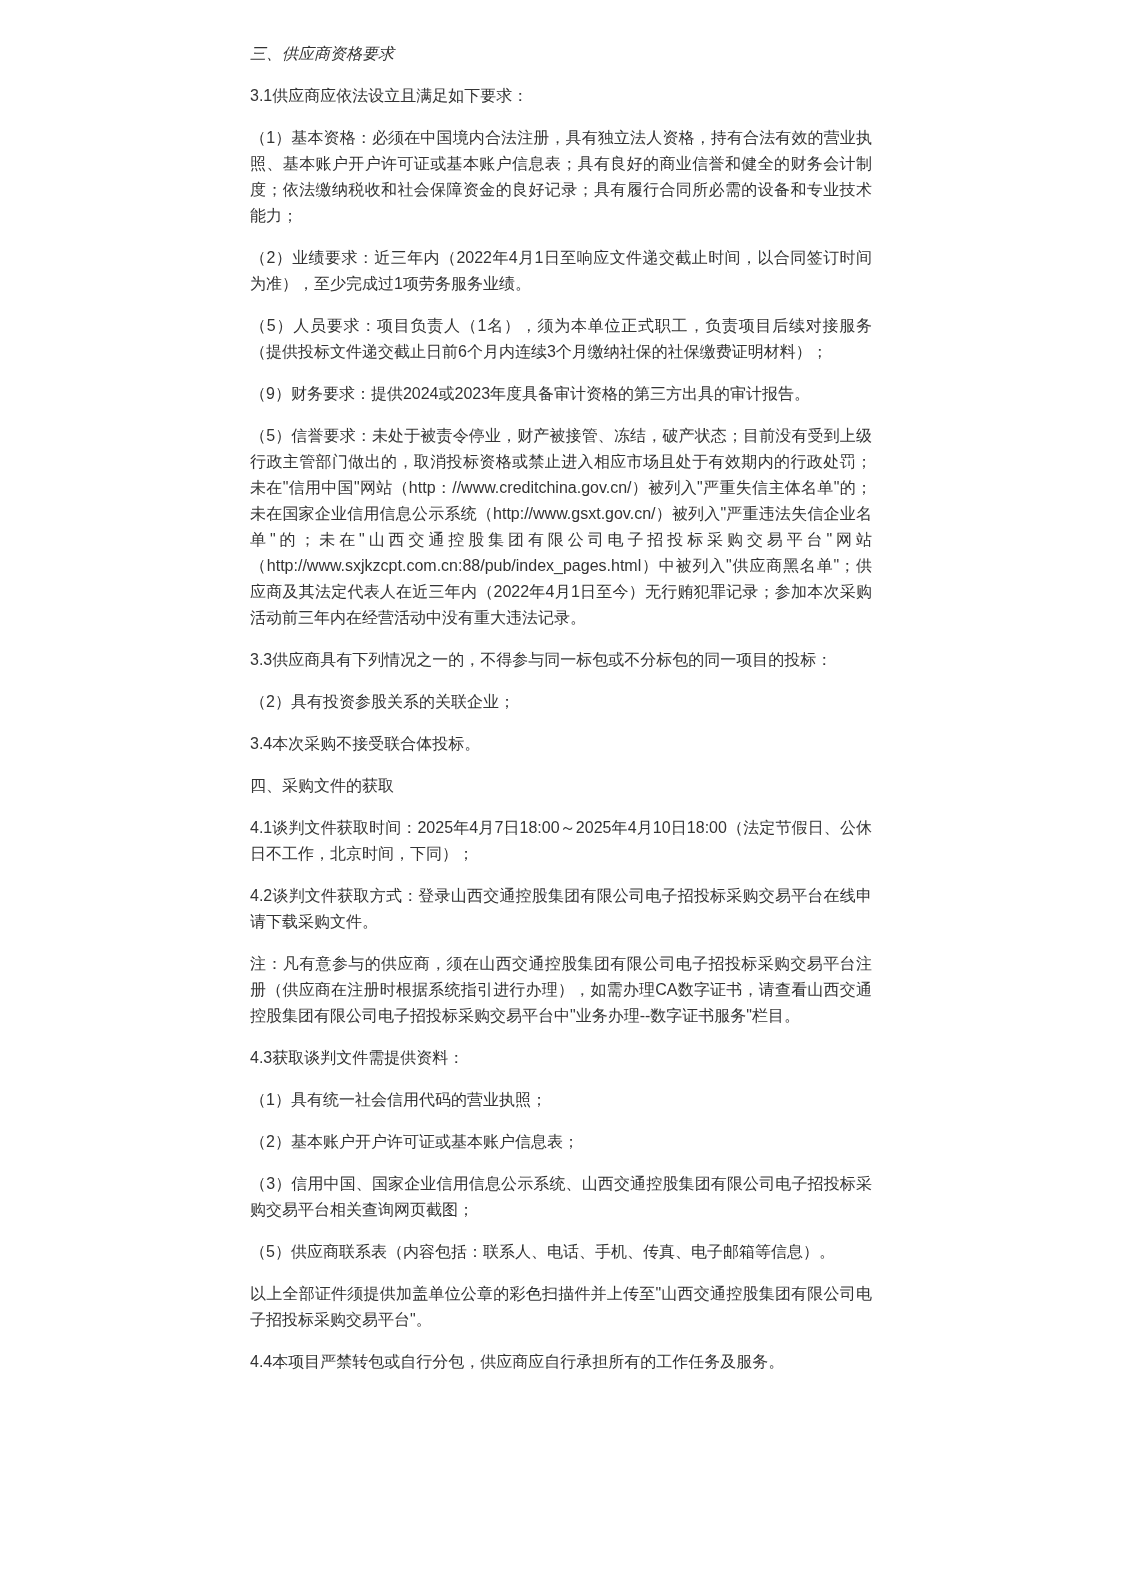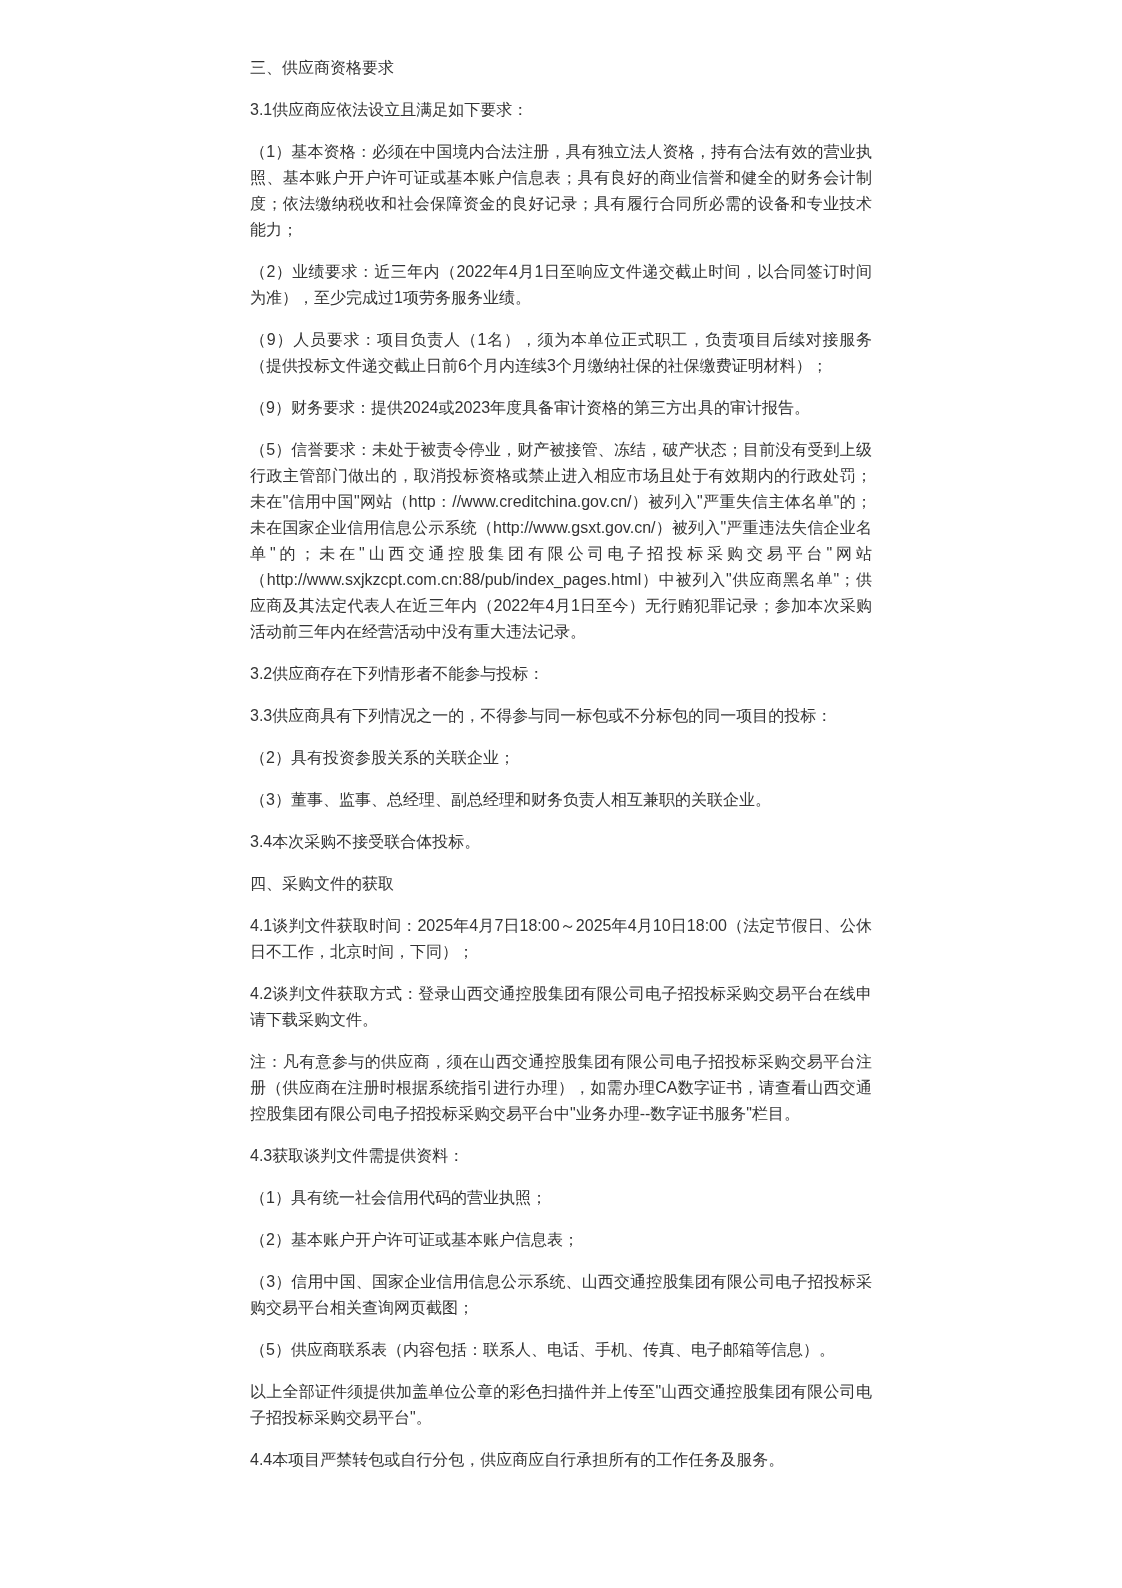--- a/index.html
+++ b/index.html
@@ -27,43 +27,42 @@
   }
   .block {
     font-size: 16px;
     line-height: 26px;
     margin: 16px 0;
     text-align: justify;
     word-break: normal;
     color: inherit;
   }
   .block:first-child {
-    margin-top: 18px;
+    margin-top: 4px;
+    font-style: italic;
   }
   .heading {
     font-weight: normal; 
   }
 </style>
 </head>
 <body style="background: rgb(255, 255, 255);">
 
 <main class="doc">
   <section class="content" id="content" style="color: rgb(51, 51, 51);">
 
   <p class="block heading">三、供应商资格要求</p>
       <p class="block paragraph">3.1供应商应依法设立且满足如下要求：</p>
       <p class="block paragraph">（1）基本资格：必须在中国境内合法注册，具有独立法人资格，持有合法有效的营业执照、基本账户开户许可证或基本账户信息表；具有良好的商业信誉和健全的财务会计制度；依法缴纳税收和社会保障资金的良好记录；具有履行合同所必需的设备和专业技术能力；</p>
       <p class="block paragraph">（2）业绩要求：近三年内（2022年4月1日至响应文件递交截止时间，以合同签订时间为准），至少完成过1项劳务服务业绩。</p>
-      <p class="block paragraph">（9）人员要求：项目负责人（1名），须为本单位正式职工，负责项目后续对接服务（提供投标文件递交截止日前6个月内连续3个月缴纳社保的社保缴费证明材料）；</p>
+      <p class="block paragraph">（5）人员要求：项目负责人（1名），须为本单位正式职工，负责项目后续对接服务（提供投标文件递交截止日前6个月内连续3个月缴纳社保的社保缴费证明材料）；</p>
       <p class="block paragraph">（9）财务要求：提供2024或2023年度具备审计资格的第三方出具的审计报告。</p>
       <p class="block paragraph">（5）信誉要求：未处于被责令停业，财产被接管、冻结，破产状态；目前没有受到上级行政主管部门做出的，取消投标资格或禁止进入相应市场且处于有效期内的行政处罚；未在"信用中国"网站（http：//www.creditchina.gov.cn/）被列入"严重失信主体名单"的；未在国家企业信用信息公示系统（http://www.gsxt.gov.cn/）被列入"严重违法失信企业名单"的；未在"山西交通控股集团有限公司电子招投标采购交易平台"网站（http://www.sxjkzcpt.com.cn:88/pub/index_pages.html）中被列入"供应商黑名单"；供应商及其法定代表人在近三年内（2022年4月1日至今）无行贿犯罪记录；参加本次采购活动前三年内在经营活动中没有重大违法记录。</p>
-      <p class="block paragraph">3.2供应商存在下列情形者不能参与投标：</p>
       <p class="block paragraph">3.3供应商具有下列情况之一的，不得参与同一标包或不分标包的同一项目的投标：</p>
       <p class="block paragraph">（2）具有投资参股关系的关联企业；</p>
-      <p class="block paragraph">（3）董事、监事、总经理、副总经理和财务负责人相互兼职的关联企业。</p>
       <p class="block paragraph">3.4本次采购不接受联合体投标。</p>
       <p class="block heading">四、采购文件的获取</p>
       <p class="block paragraph">4.1谈判文件获取时间：2025年4月7日18:00～2025年4月10日18:00（法定节假日、公休日不工作，北京时间，下同）；</p>
       <p class="block paragraph">4.2谈判文件获取方式：登录山西交通控股集团有限公司电子招投标采购交易平台在线申请下载采购文件。</p>
       <p class="block paragraph">注：凡有意参与的供应商，须在山西交通控股集团有限公司电子招投标采购交易平台注册（供应商在注册时根据系统指引进行办理），如需办理CA数字证书，请查看山西交通控股集团有限公司电子招投标采购交易平台中"业务办理--数字证书服务"栏目。</p>
       <p class="block paragraph">4.3获取谈判文件需提供资料：</p>
       <p class="block paragraph">（1）具有统一社会信用代码的营业执照；</p>
       <p class="block paragraph">（2）基本账户开户许可证或基本账户信息表；</p>
       <p class="block paragraph">（3）信用中国、国家企业信用信息公示系统、山西交通控股集团有限公司电子招投标采购交易平台相关查询网页截图；</p>
       <p class="block paragraph">（5）供应商联系表（内容包括：联系人、电话、手机、传真、电子邮箱等信息）。</p>

